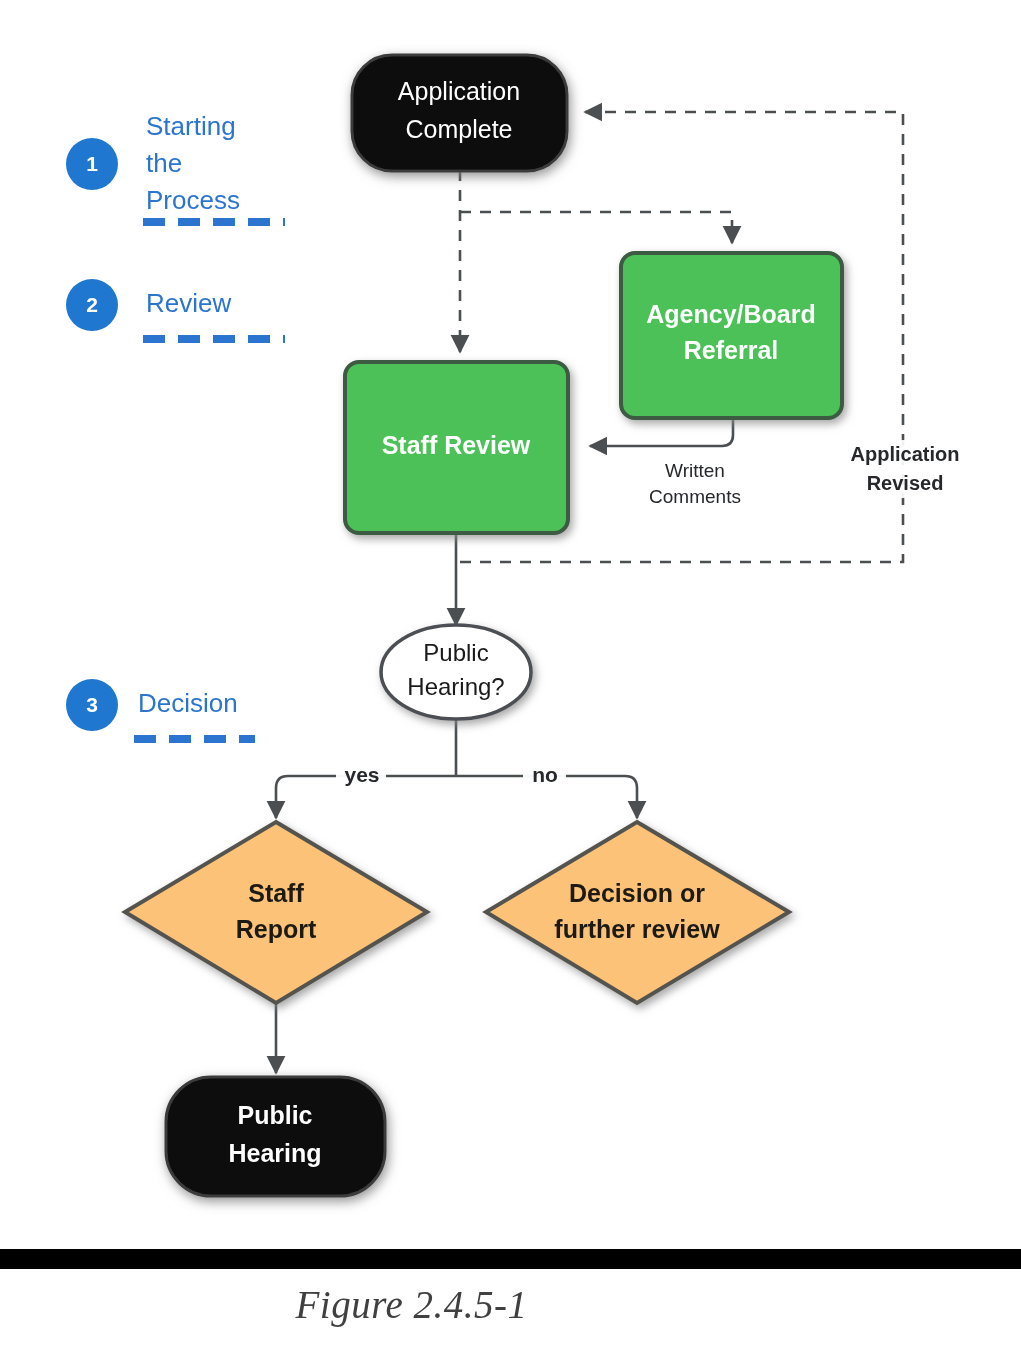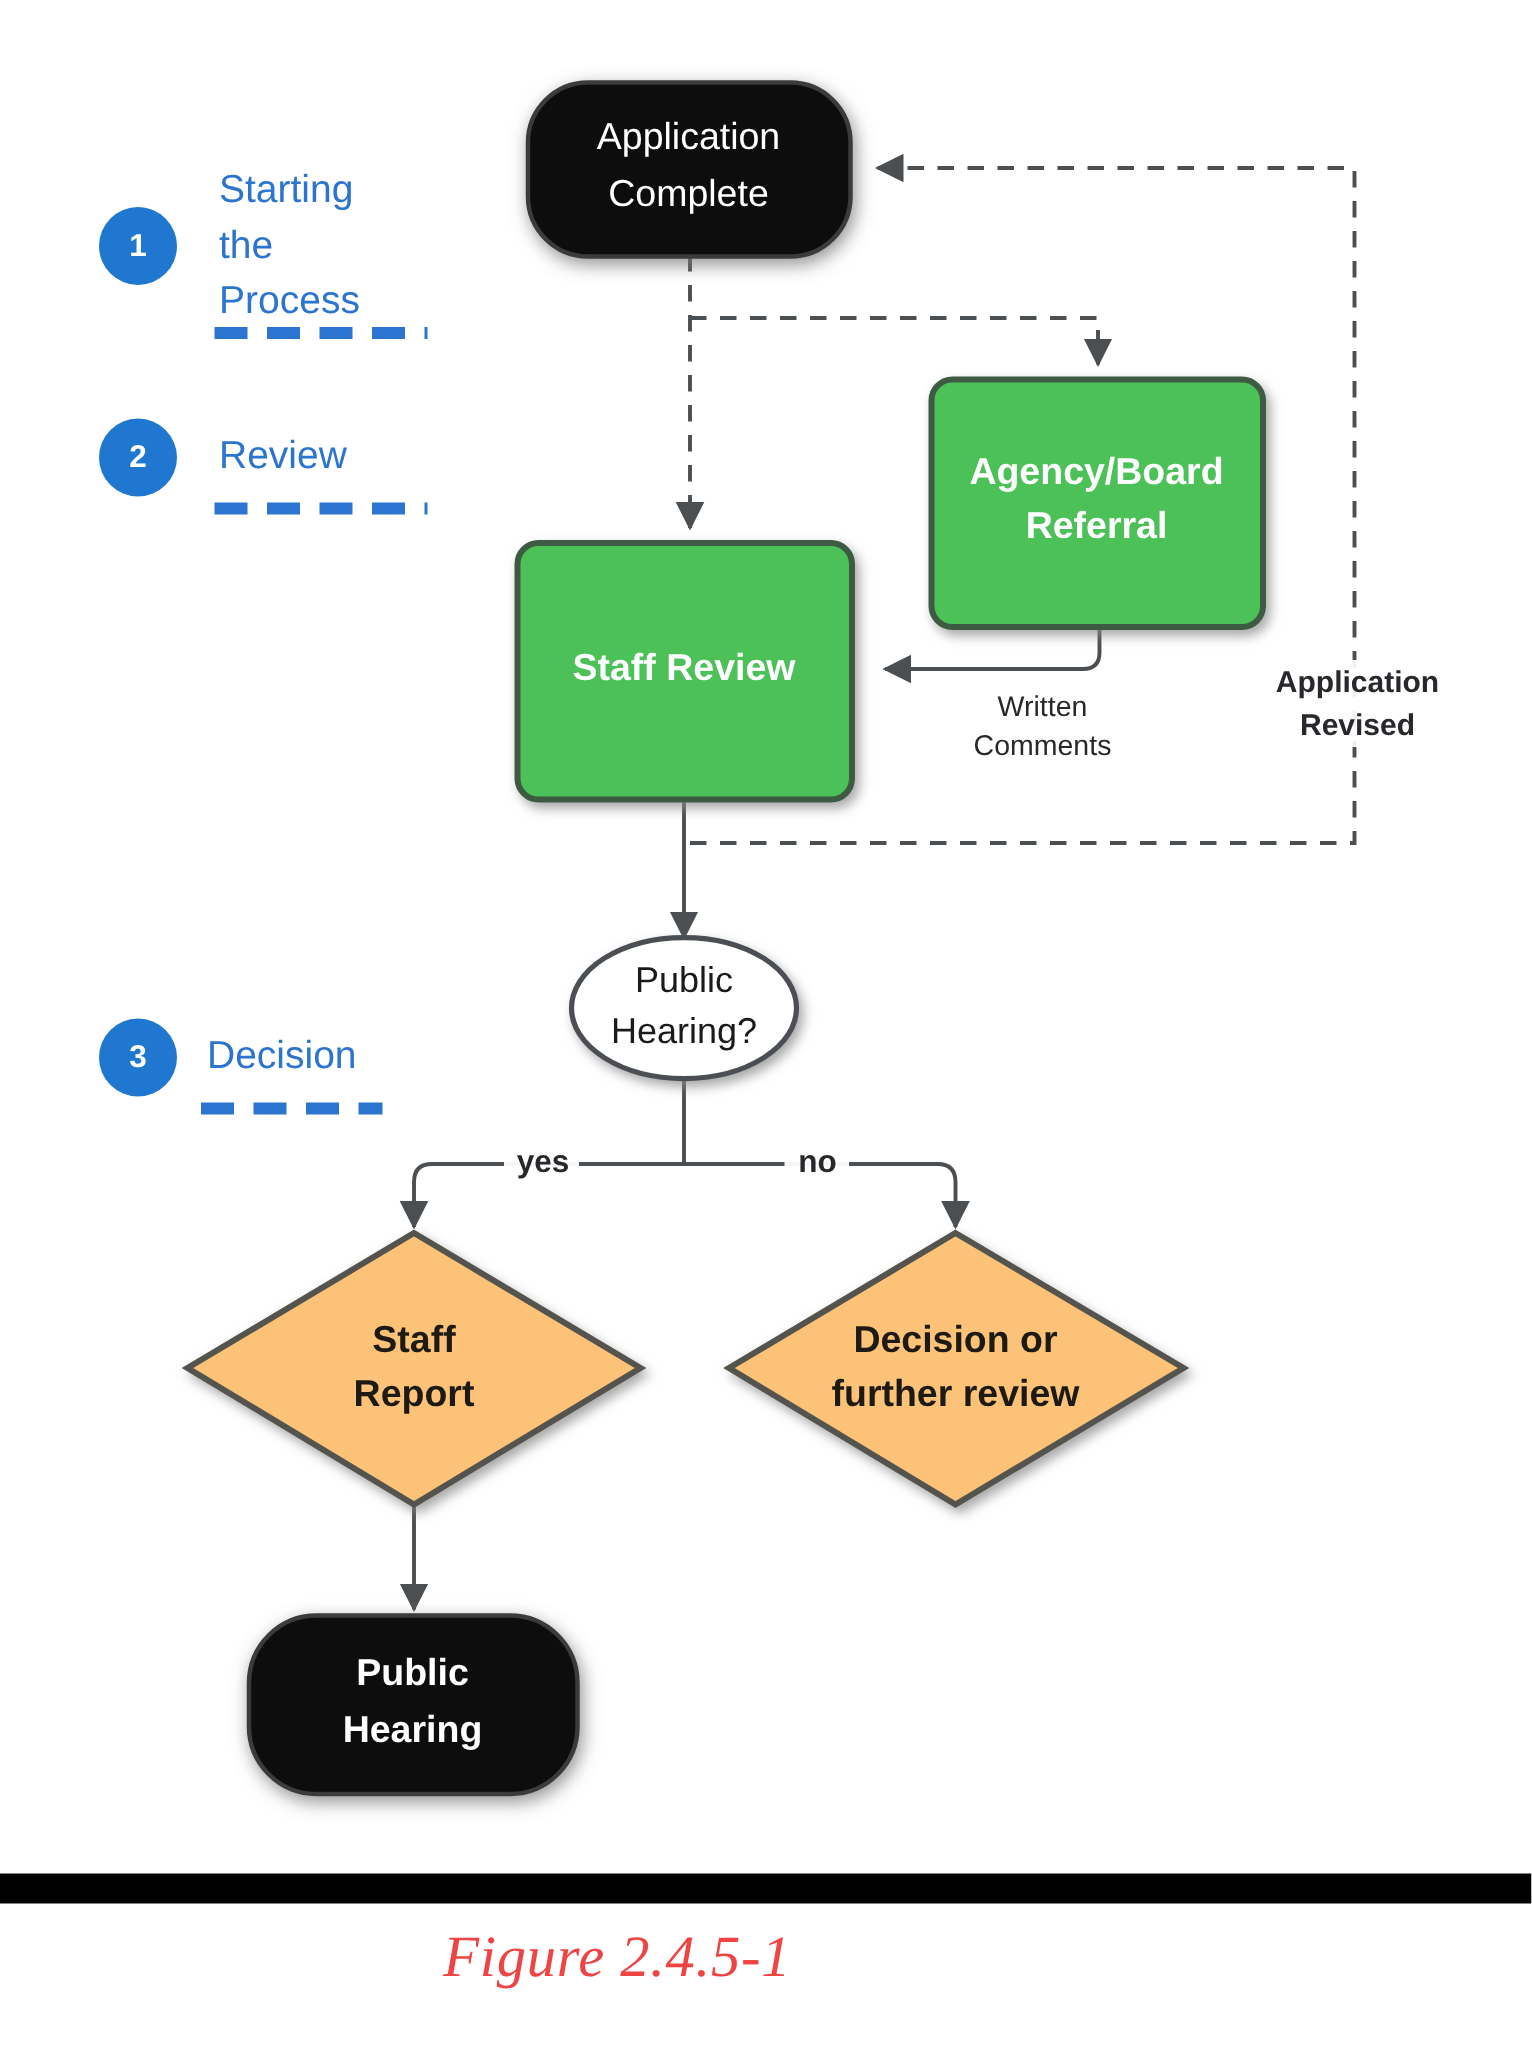--- a/index.html
+++ b/index.html
@@ -63,21 +63,21 @@
   }
   .caption-text {
     position: absolute;
     left: 0;
     top: 1282px;
     width: 823px;
     text-align: center;
     font-family: "Liberation Serif", serif;
     font-style: italic;
     font-size: 39px;
-    color: #ef4444;
+    color: #404040;
     letter-spacing: 0.5px;
   }
   .black-bar {
     position: absolute;
     left: 0;
     top: 1249px;
     width: 1021px;
     height: 20px;
     background: #000000;
   }

